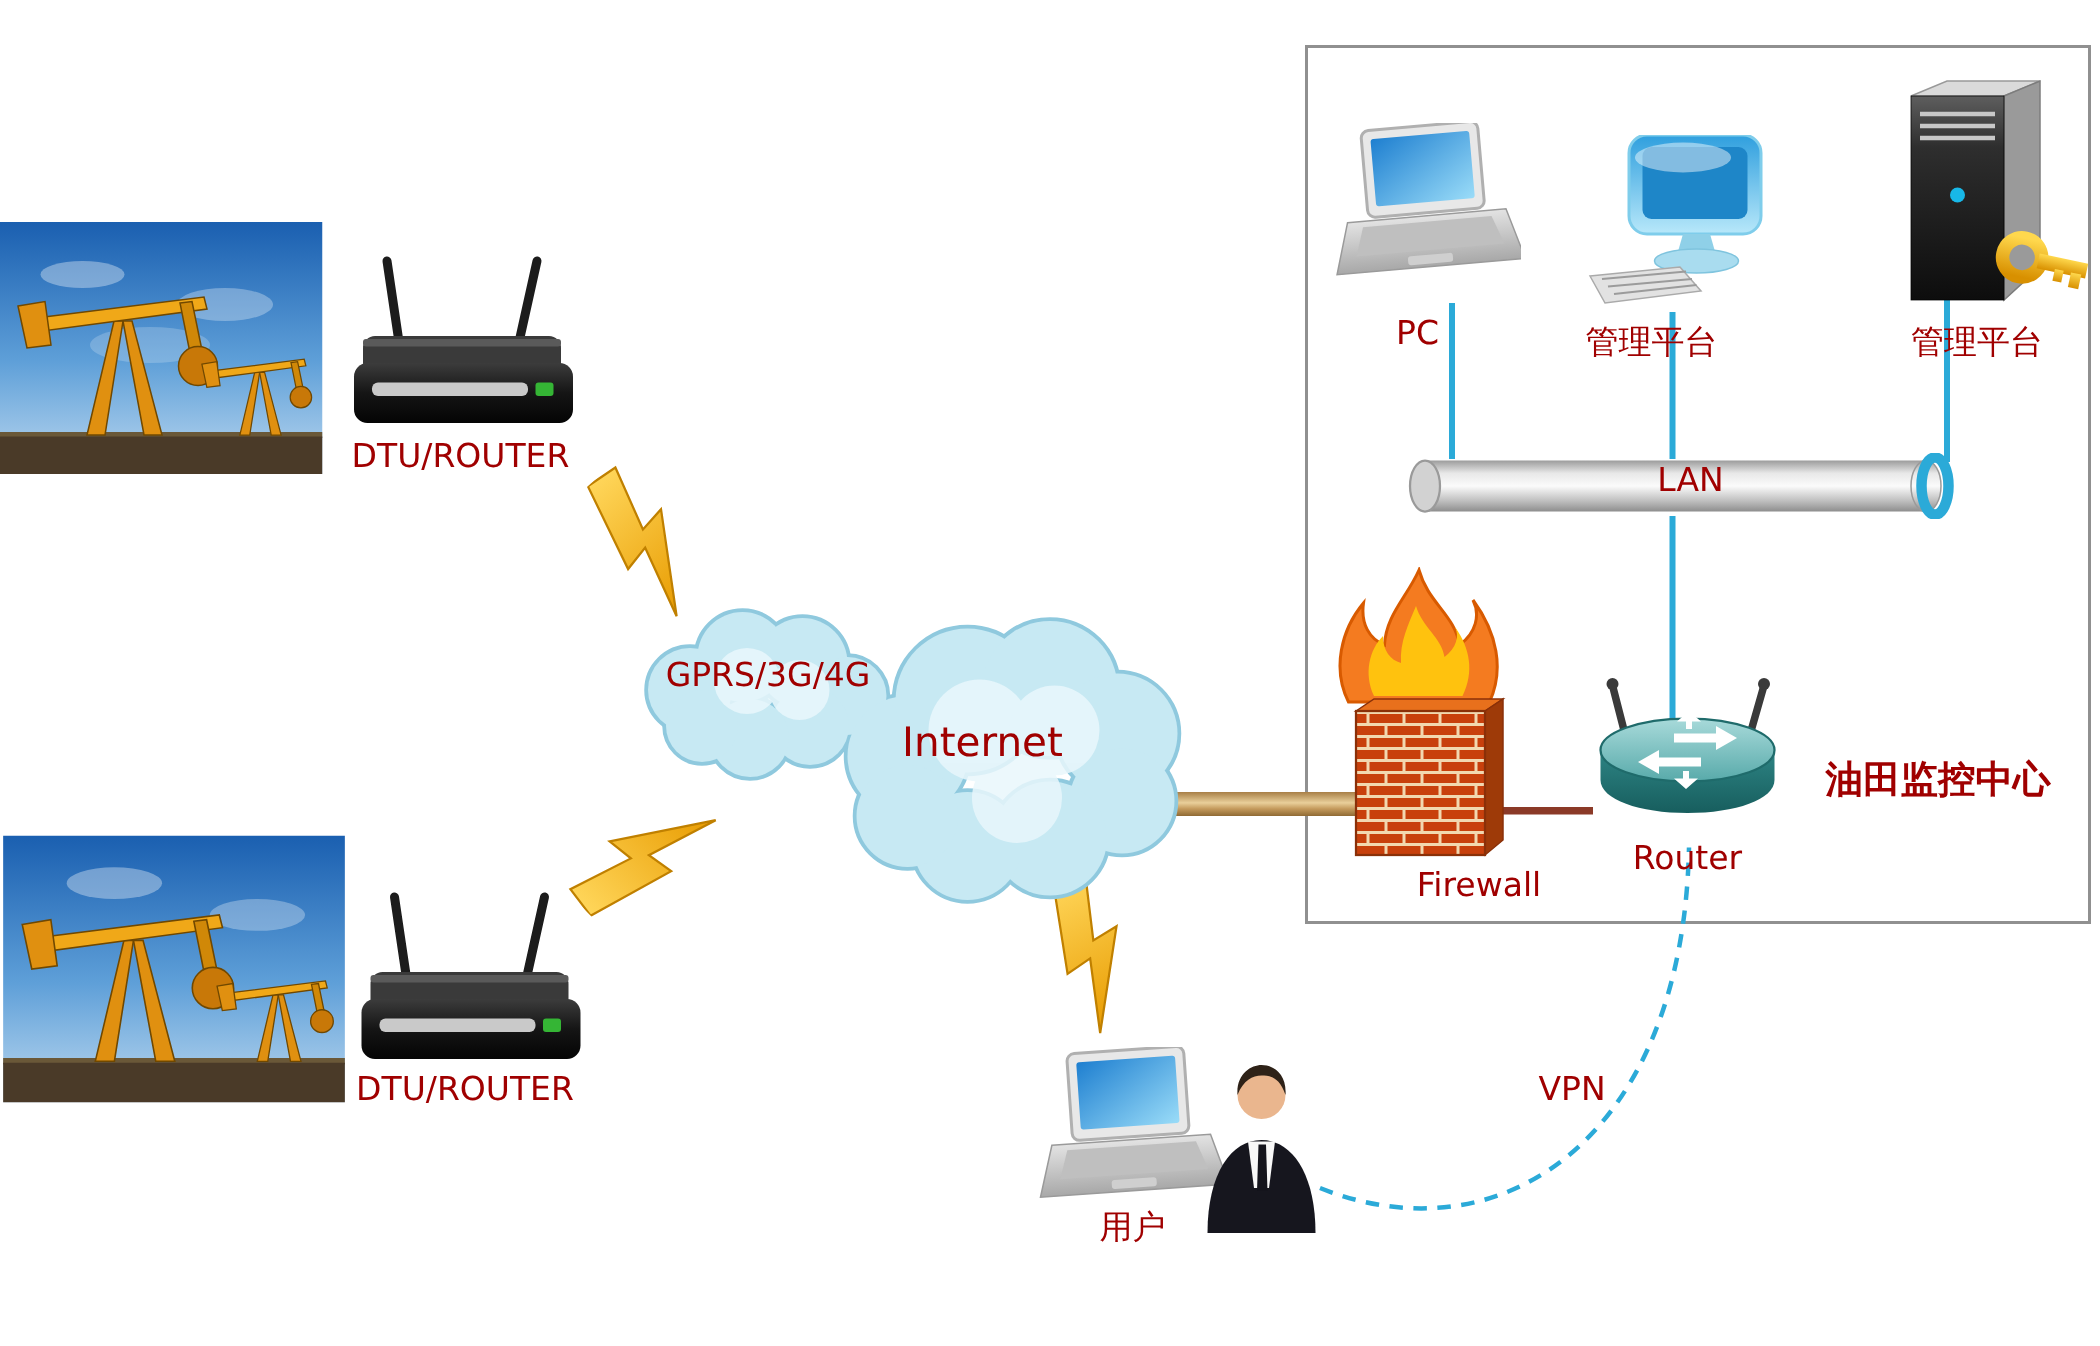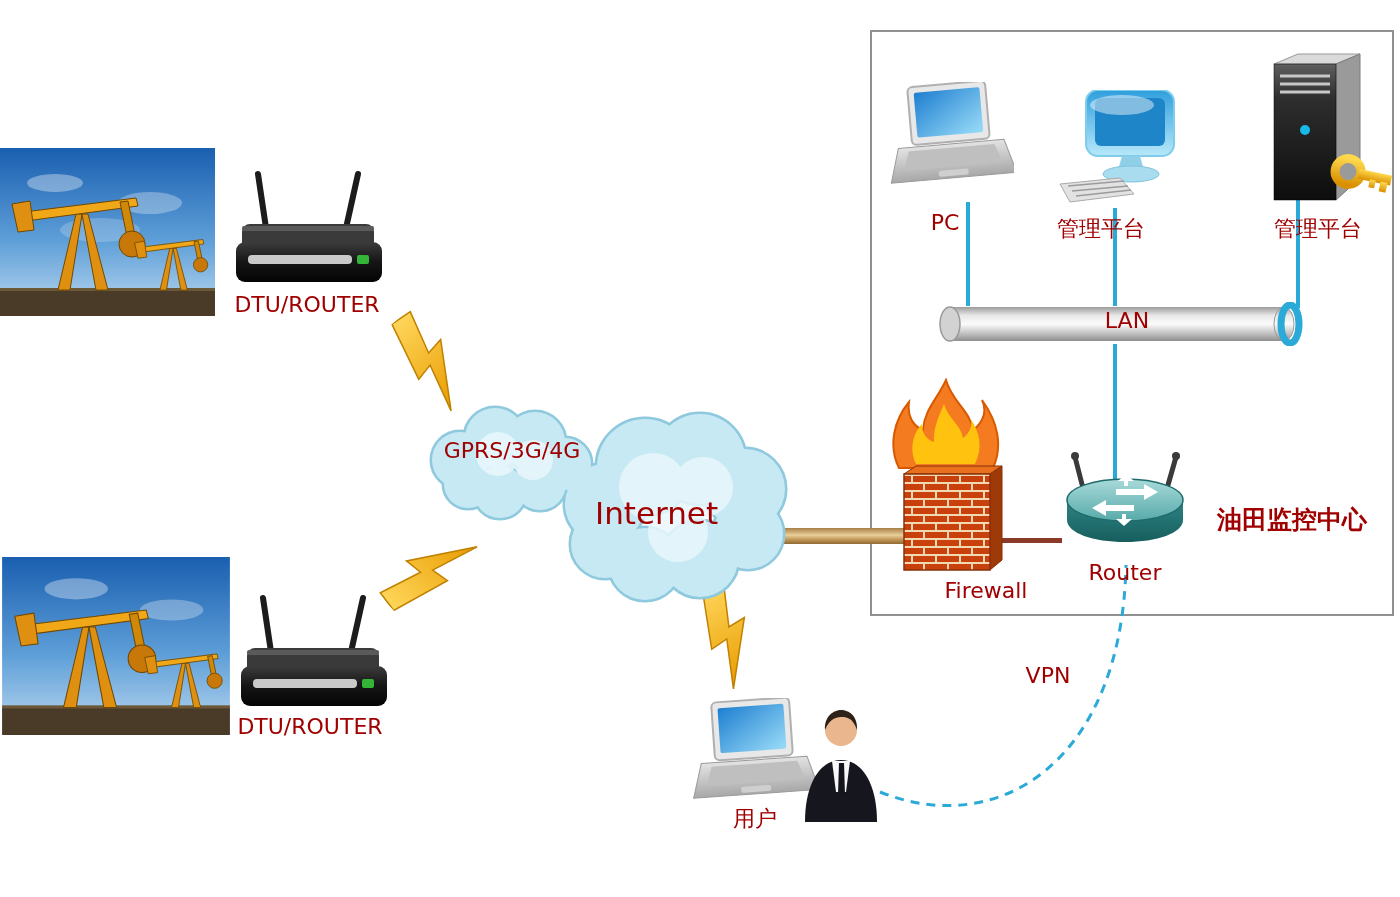--- a/index.html
+++ b/index.html
@@ -403,24 +403,24 @@
       <path d="M30 24 C29 10 39 4 46 4 C54 4 63 10 62 24 C58 12 52 11 46 11 C40 11 34 14 30 24 Z" fill="#2E2218"></path>
       <path d="M10 116 C10 76 26 54 46 54 C66 54 82 76 82 116 Z" fill="#16161E"></path>
       <polygon points="37,55 55,55 51,86 41,86" fill="#F8F8F8"></polygon>
       <polygon points="44,57 49,57 50,88 43,88" fill="#14141C"></polygon>
     </svg>
   </div>
 
   <div class="lbl" style="left:227px;top:292px;width:160px">DTU/ROUTER</div>
   <div class="lbl" style="left:230px;top:714px;width:160px">DTU/ROUTER</div>
   <div class="lbl" style="left:424px;top:438px;width:176px">GPRS/3G/4G</div>
-  <div class="lbl" style="left:595px;top:496px;width:120px;font-size:31px">Internet</div>
+  <div class="lbl" style="left:595px;top:480px;width:120px;font-size:27px">Internet</div>
   <div class="lbl" style="left:915px;top:210px;width:60px">PC</div>
   <div class="lbl" style="left:1031px;top:216px;width:140px">管理平台</div>
   <div class="lbl" style="left:1240px;top:216px;width:156px">管理平台</div>
   <div class="lbl" style="left:1092px;top:308px;width:70px;z-index:13">LAN</div>
   <div class="lbl" style="left:936px;top:578px;width:100px">Firewall</div>
   <div class="lbl" style="left:1080px;top:560px;width:90px">Router</div>
   <div class="lbl big" style="left:1192px;top:506px;width:200px">油田监控中心</div>
   <div class="lbl" style="left:720px;top:806px;width:70px">用户</div>
-  <div class="lbl" style="left:1018px;top:663px;width:60px">VPN</div>
+  <div class="lbl" style="left:1018px;top:714px;width:60px">VPN</div>
 
 </div>
 
 </body></html>

